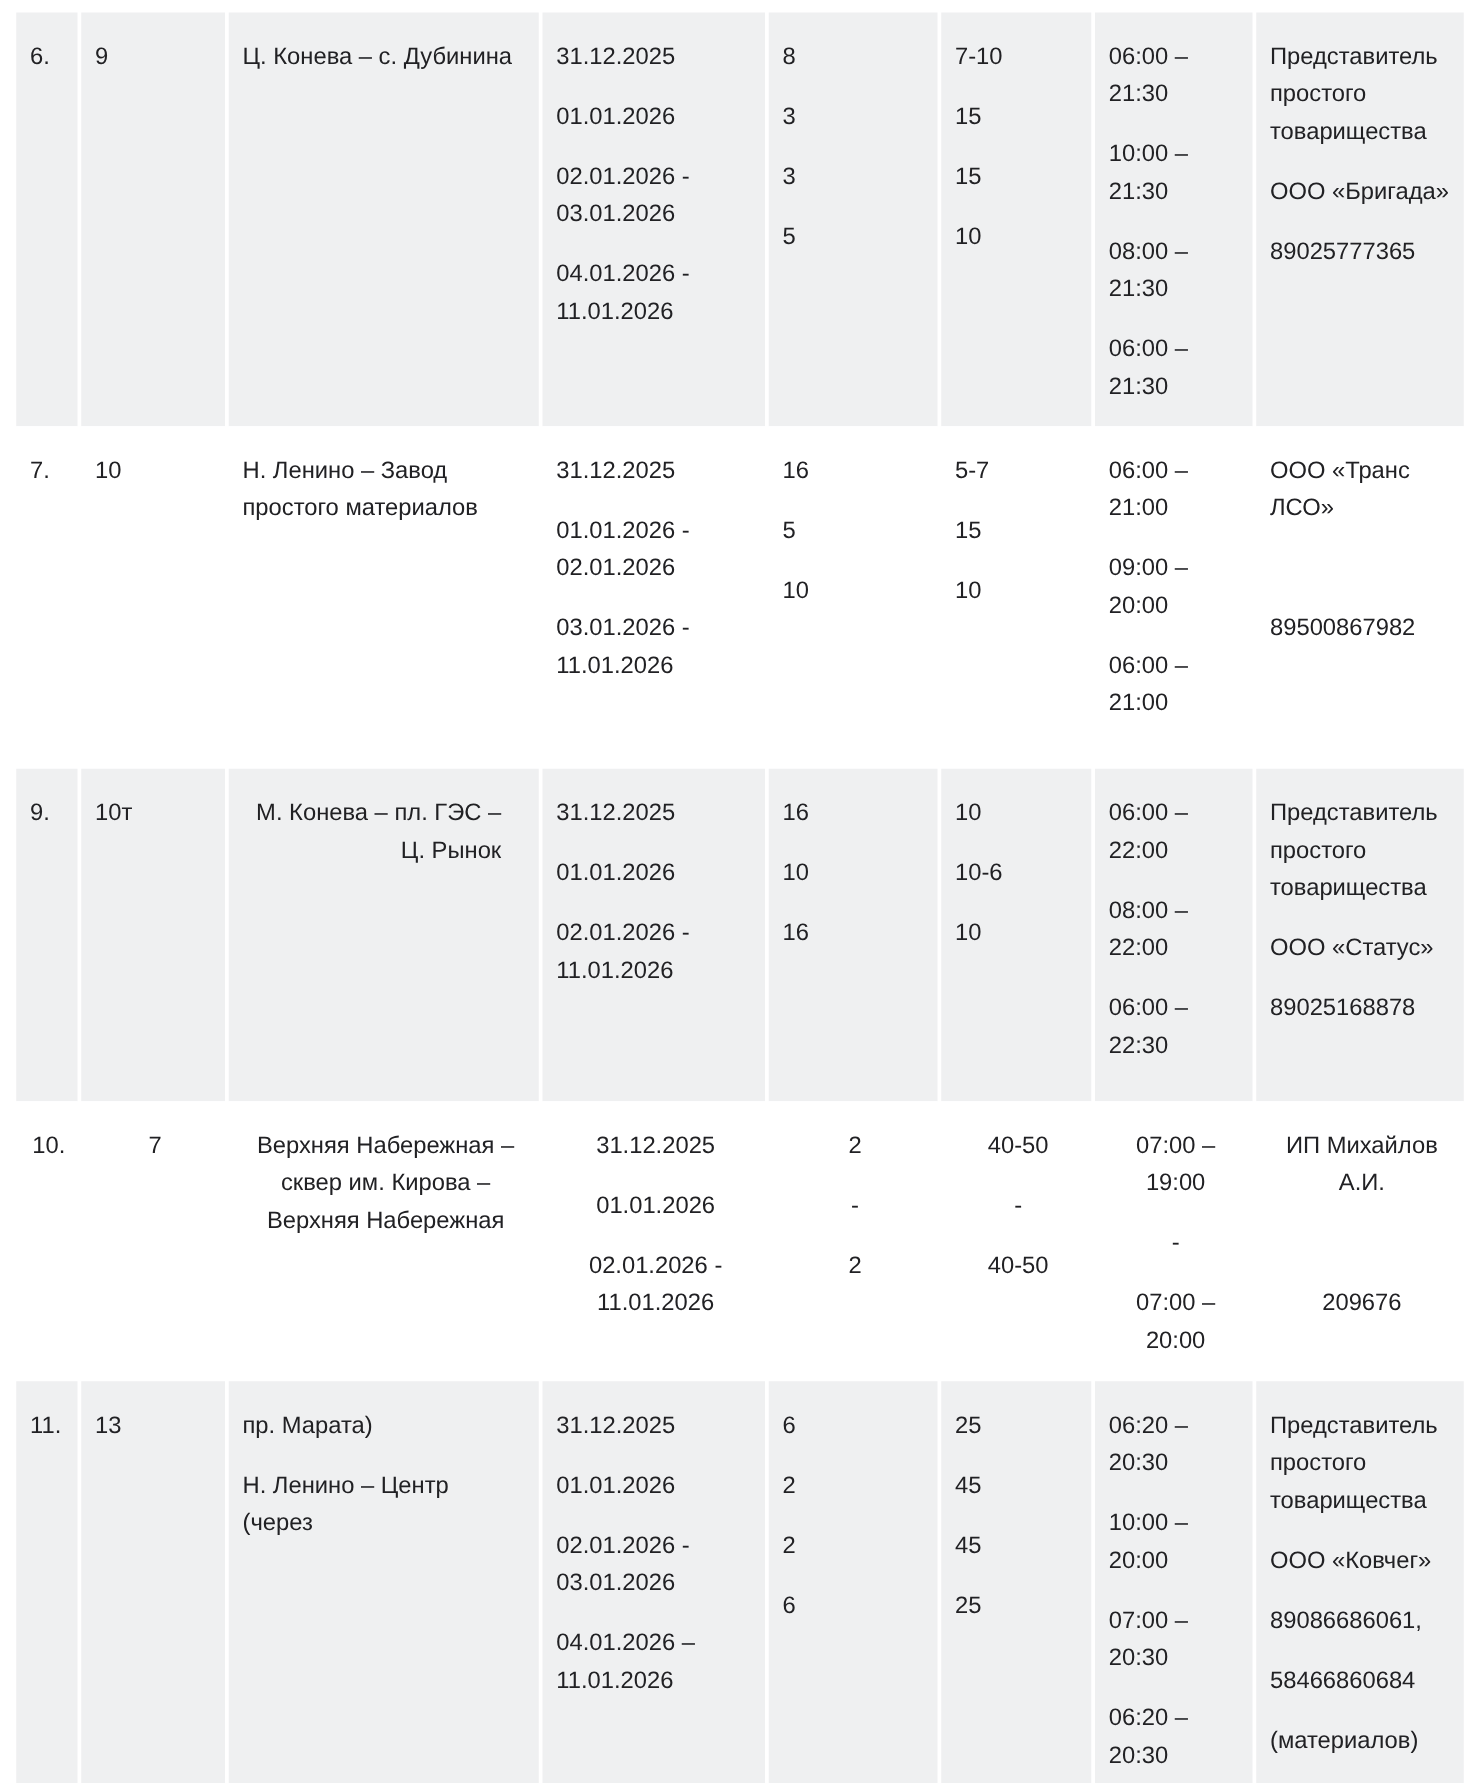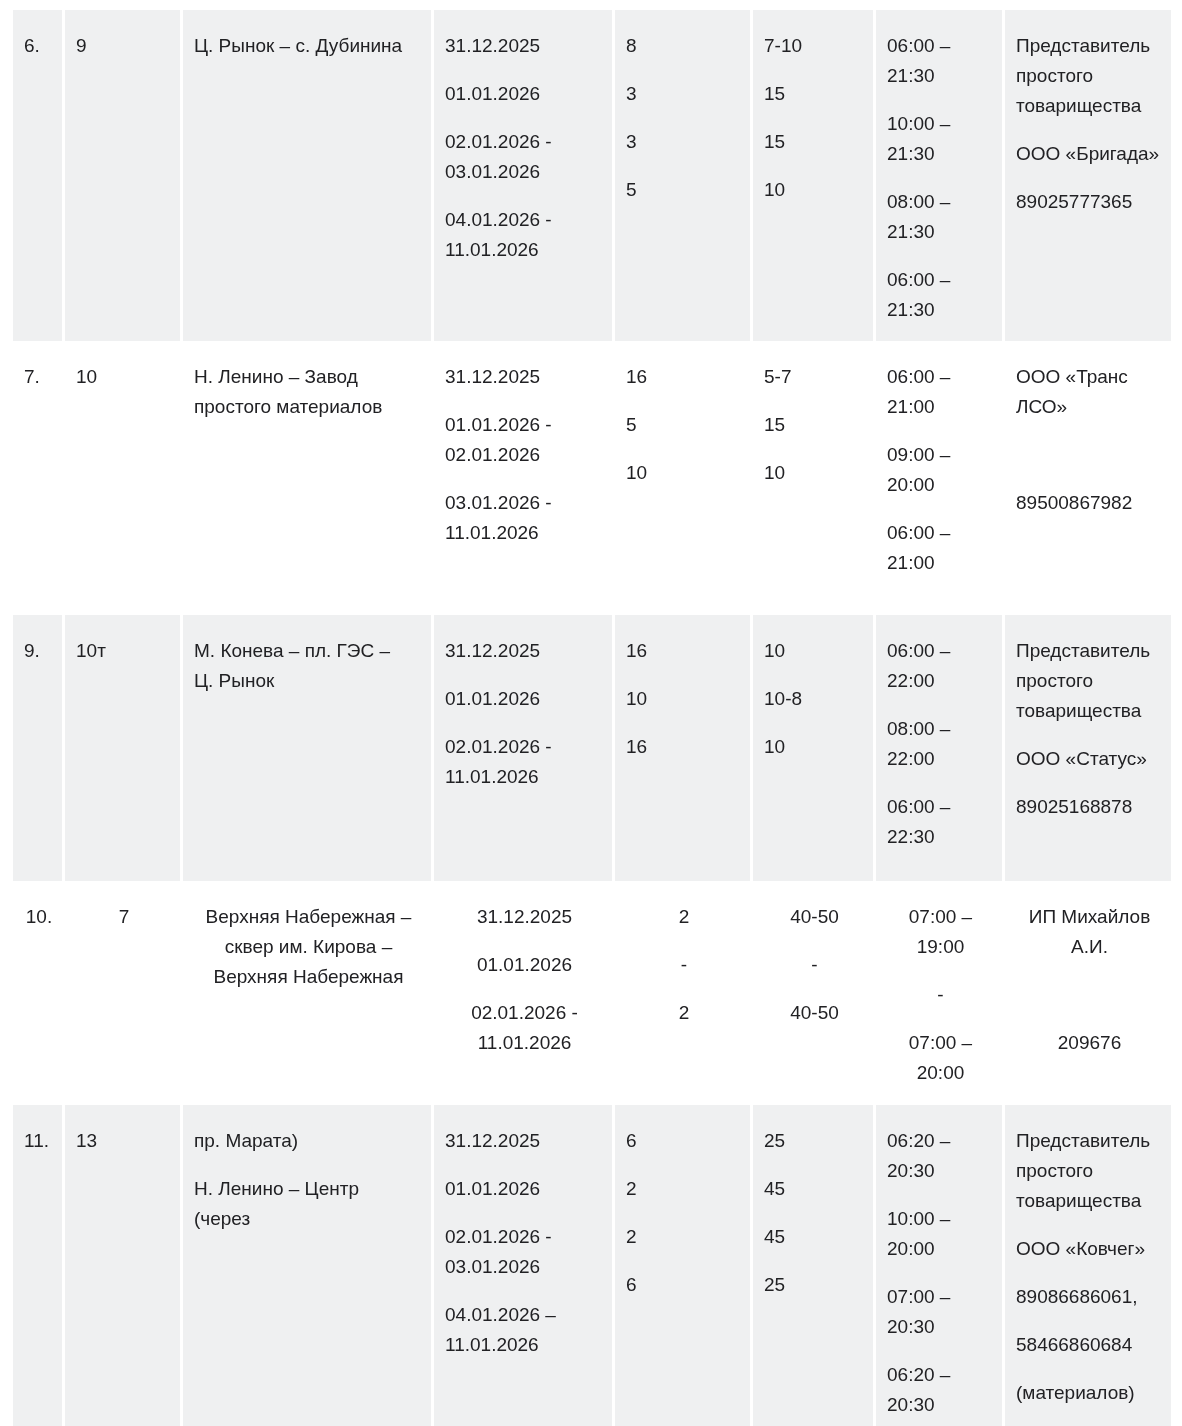--- a/index.html
+++ b/index.html
@@ -41,37 +41,37 @@
   }
   .para {
     margin: 0 0 18px 0;
     min-height: 30px;
     white-space: pre-line;
   }
   .para:last-child {
     margin-bottom: 0;
   }
   .align-right {
-    text-align: left;
-    padding-right: 18px;
+    text-align: right;
+    padding-right: 30px;
   }
 </style>
 </head>
 <body>
 
 <div class="routes-table" id="routes-table">
   <div class="t-row shaded">
     <div class="cell c-index">
         <p class="para">6.</p>
       </div>
     <div class="cell c-route">
         <p class="para">9</p>
       </div>
     <div class="cell c-name">
-        <p class="para">Ц. Рынок – с. Дубинина</p>
+        <p class="para">Ц. Конева – с. Дубинина</p>
       </div>
     <div class="cell c-dates">
         <p class="para">31.12.2025</p>
         <p class="para">01.01.2026</p>
         <p class="para">02.01.2026 -
 03.01.2026</p>
         <p class="para">04.01.2026 -
 11.01.2026</p>
       </div>
     <div class="cell c-count">
@@ -166,21 +166,21 @@
         <p class="para">02.01.2026 -
 11.01.2026</p>
       </div>
     <div class="cell c-count">
         <p class="para">16</p>
         <p class="para">10</p>
         <p class="para">16</p>
       </div>
     <div class="cell c-interval">
         <p class="para">10</p>
-        <p class="para">10-8</p>
+        <p class="para">10-6</p>
         <p class="para">10</p>
       </div>
     <div class="cell c-hours">
         <p class="para">06:00 –
 22:00</p>
         <p class="para">08:00 –
 22:00</p>
         <p class="para">06:00 –
 22:30</p>
       </div>

